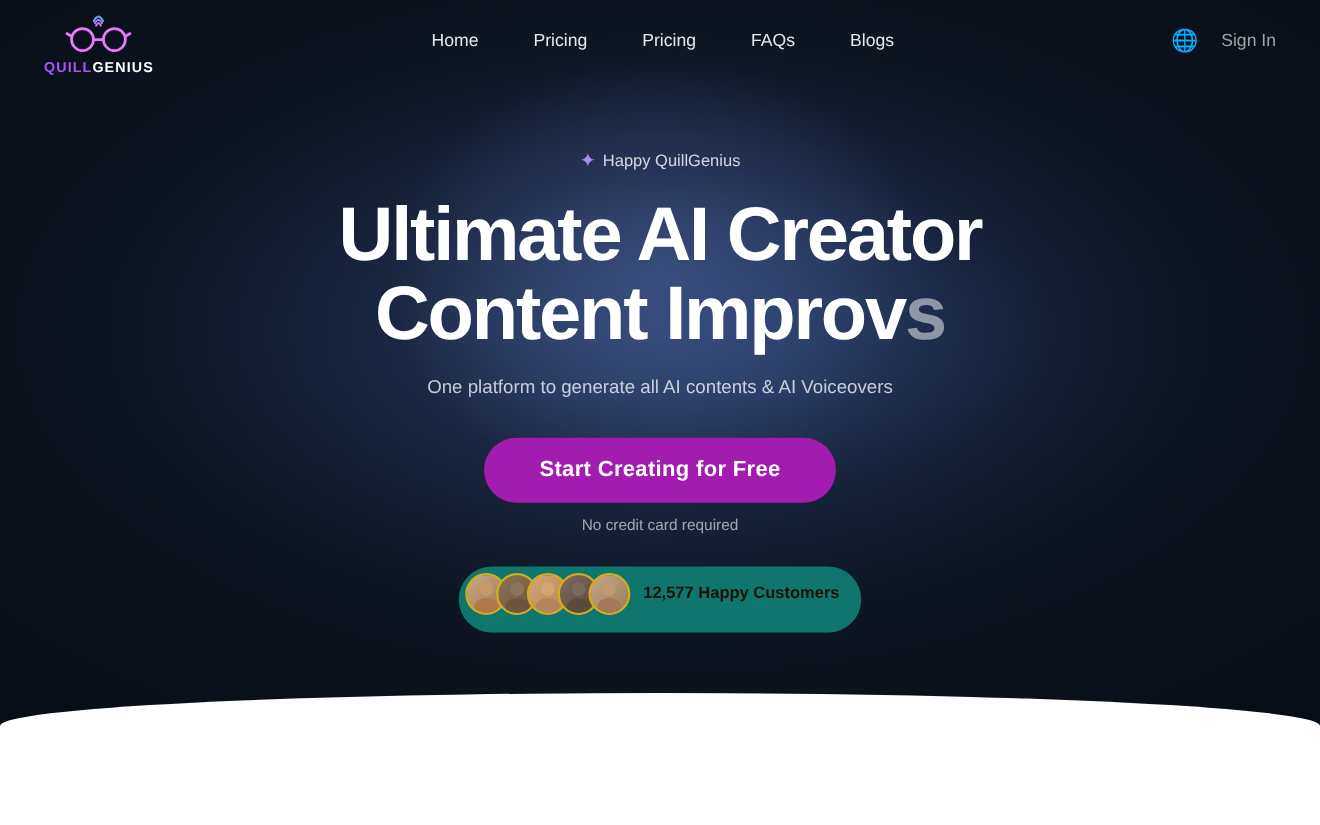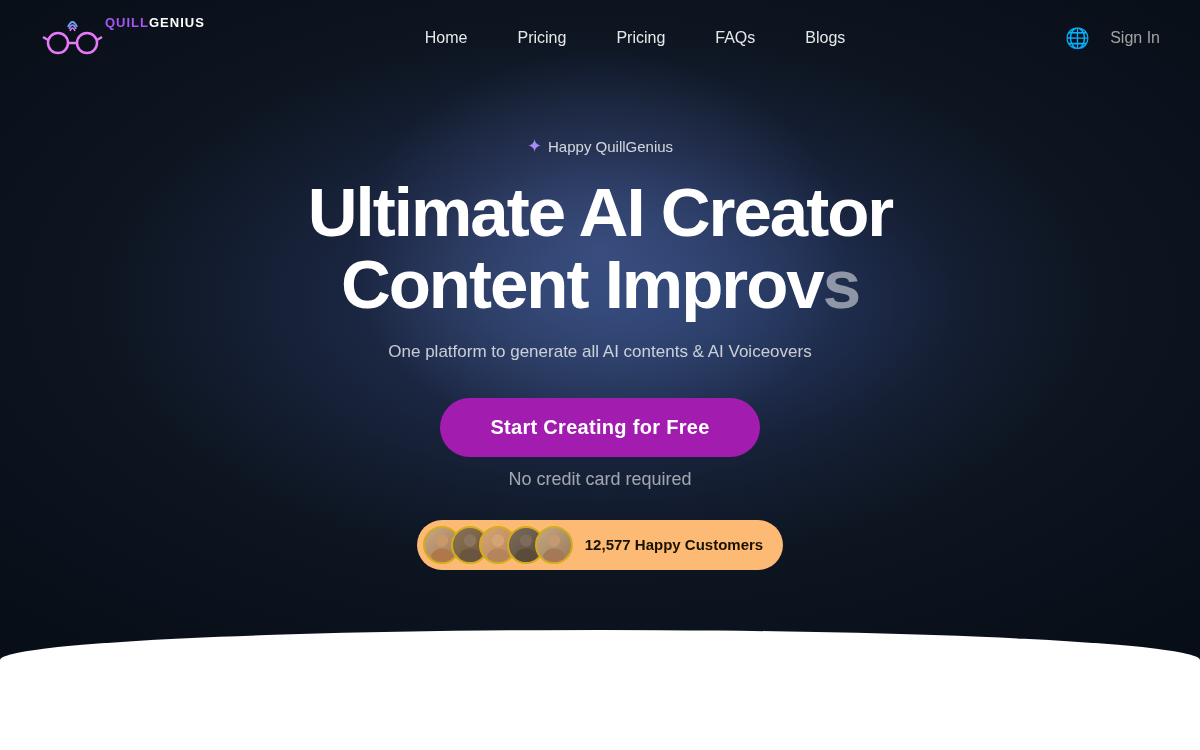--- a/index.html
+++ b/index.html
@@ -62,21 +62,22 @@
       z-index: 10;
       display: flex;
       align-items: center;
       justify-content: space-between;
       padding: 12px 40px;
       height: 75px;
     }
 
     .logo {
       display: flex;
-      align-items: flex-start;
+      flex-direction: column;
+      align-items: center;
       text-decoration: none;
     }
 
     .logo-text {
       font-size: 13px;
       font-weight: 700;
       letter-spacing: 1px;
       color: white;
     }
 
@@ -185,31 +186,31 @@
       border-radius: 50px;
       padding: 18px 50px;
       font-size: 20px;
       font-weight: 700;
       cursor: pointer;
       letter-spacing: 0.3px;
     }
 
     .no-cc {
       color: rgba(255,255,255,0.6);
-      font-size: 18px;
+      font-size: 14px;
       margin-top: 12px;
     }
 
     
     .customers-badge {
       display: flex;
       align-items: center;
-      background: #fdba74;
+      background: #0f766e;
       border-radius: 50px;
-      padding: 6px 20px 6px 6px;
+      padding: 6px 20px 16px 6px;
       margin-top: 30px;
       gap: 0;
     }
 
     .avatars {
       display: flex;
       margin-right: 12px;
     }
 
     .avatar {

